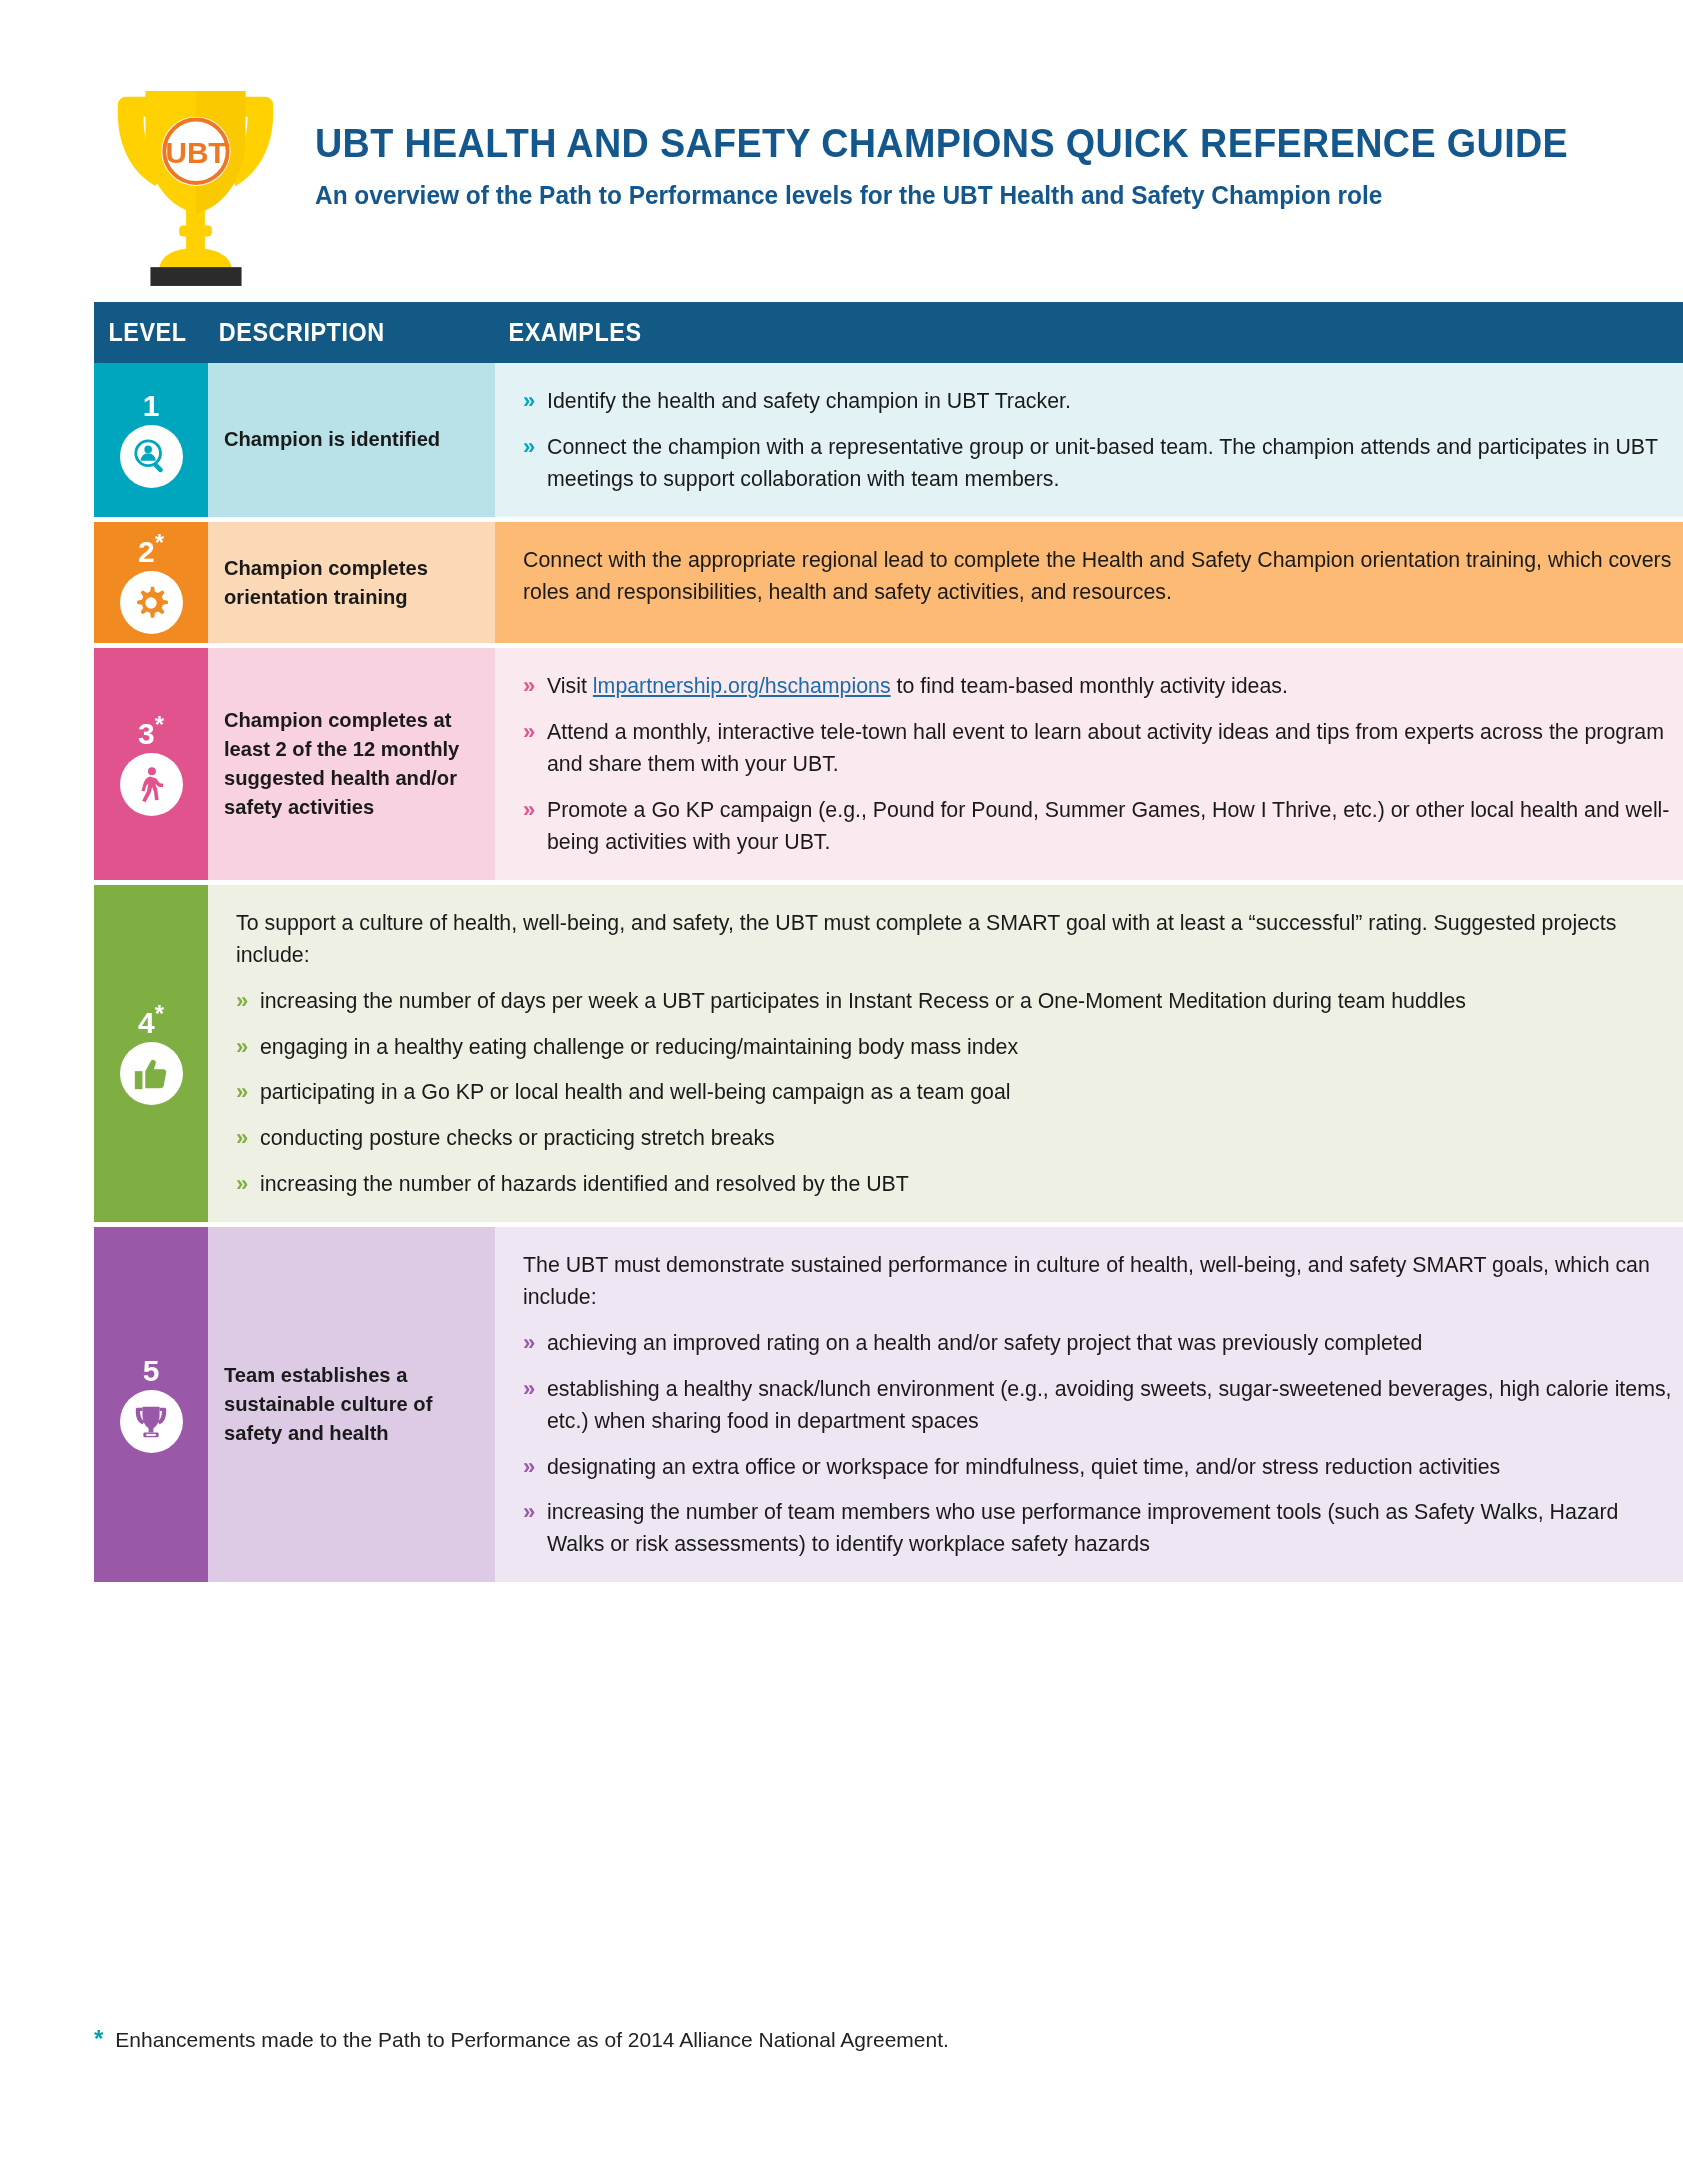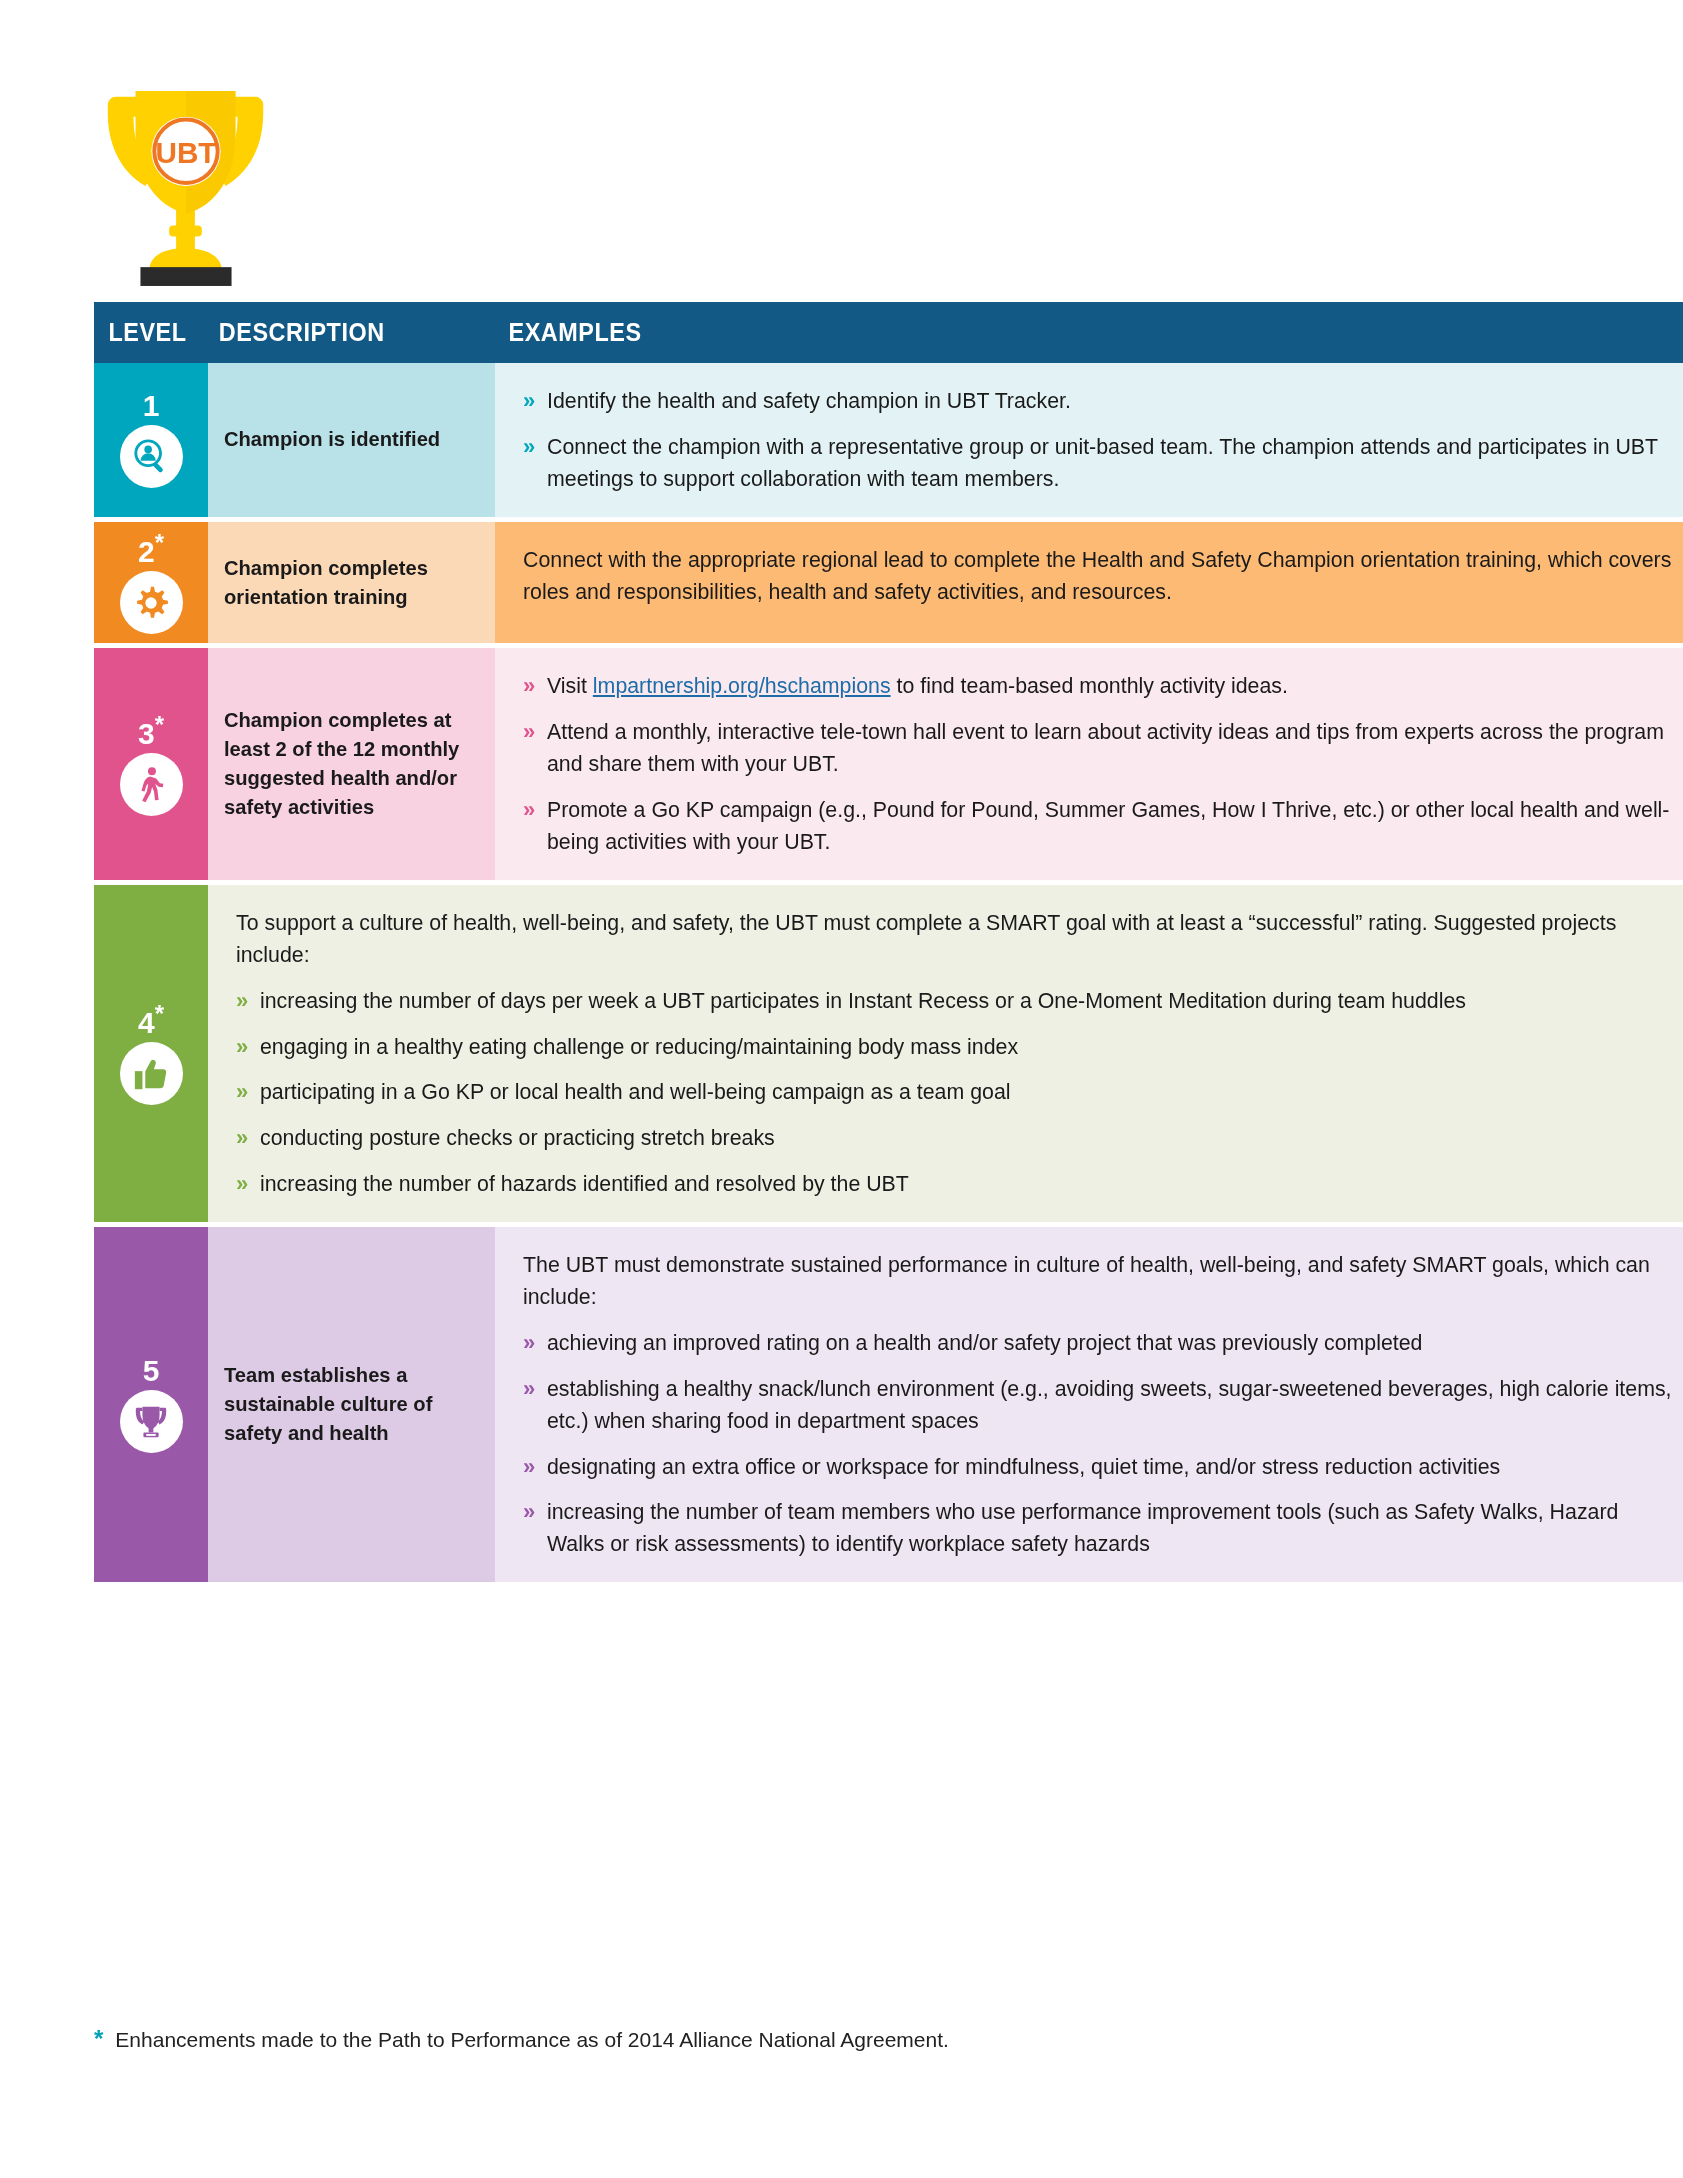--- a/index.html
+++ b/index.html
@@ -12,21 +12,21 @@
   .page {
     position: relative;
     width: 1683px;
     height: 2178px;
     background: #ffffff;
   }
 
   
   .header {
     position: absolute;
-    left: 84px;
+    left: 94px;
     top: 69px;
     width: 1495px;
     height: 223px;
     display: flex;
     align-items: center;
   }
   .trophy-wrap {
     width: 203px;
     height: 223px;
     position: relative;
@@ -235,20 +235,24 @@
         <path d="M66 203 c0 -14 14 -22 36 -22 s37 8 37 22 z" fill="#ffd100"></path>
 
         <rect x="57" y="200" width="92" height="19" fill="#2b2b2b"></rect>
 
         <path d="M103 22 h50 v46 c0 40 -20 70 -50 78 z" fill="#f8c300" opacity="0.55"></path>
 
         <circle cx="103" cy="83" r="35" fill="#ffffff"></circle>
         <circle cx="103" cy="83" r="32" fill="none" stroke="#ef7622" stroke-width="4"></circle>
         <text x="103" y="95" text-anchor="middle" font-family="Liberation Sans, sans-serif" font-size="30" font-weight="bold" fill="#ef7622">UBT</text>
       </svg>
+    </div>
+    <div class="header-text">
+      <div class="doc-title">UBT HEALTH AND SAFETY CHAMPIONS QUICK REFERENCE GUIDE</div>
+      <div class="doc-subtitle">An overview of the Path to Performance levels for the UBT Health and Safety Champion role</div>
     </div>
   </div>
 
   <div class="table">
     <div class="thead">
       <div class="th th-level">LEVEL</div>
       <div class="th th-desc">DESCRIPTION</div>
       <div class="th th-ex">EXAMPLES</div>
     </div>
     <div id="rows-container">

